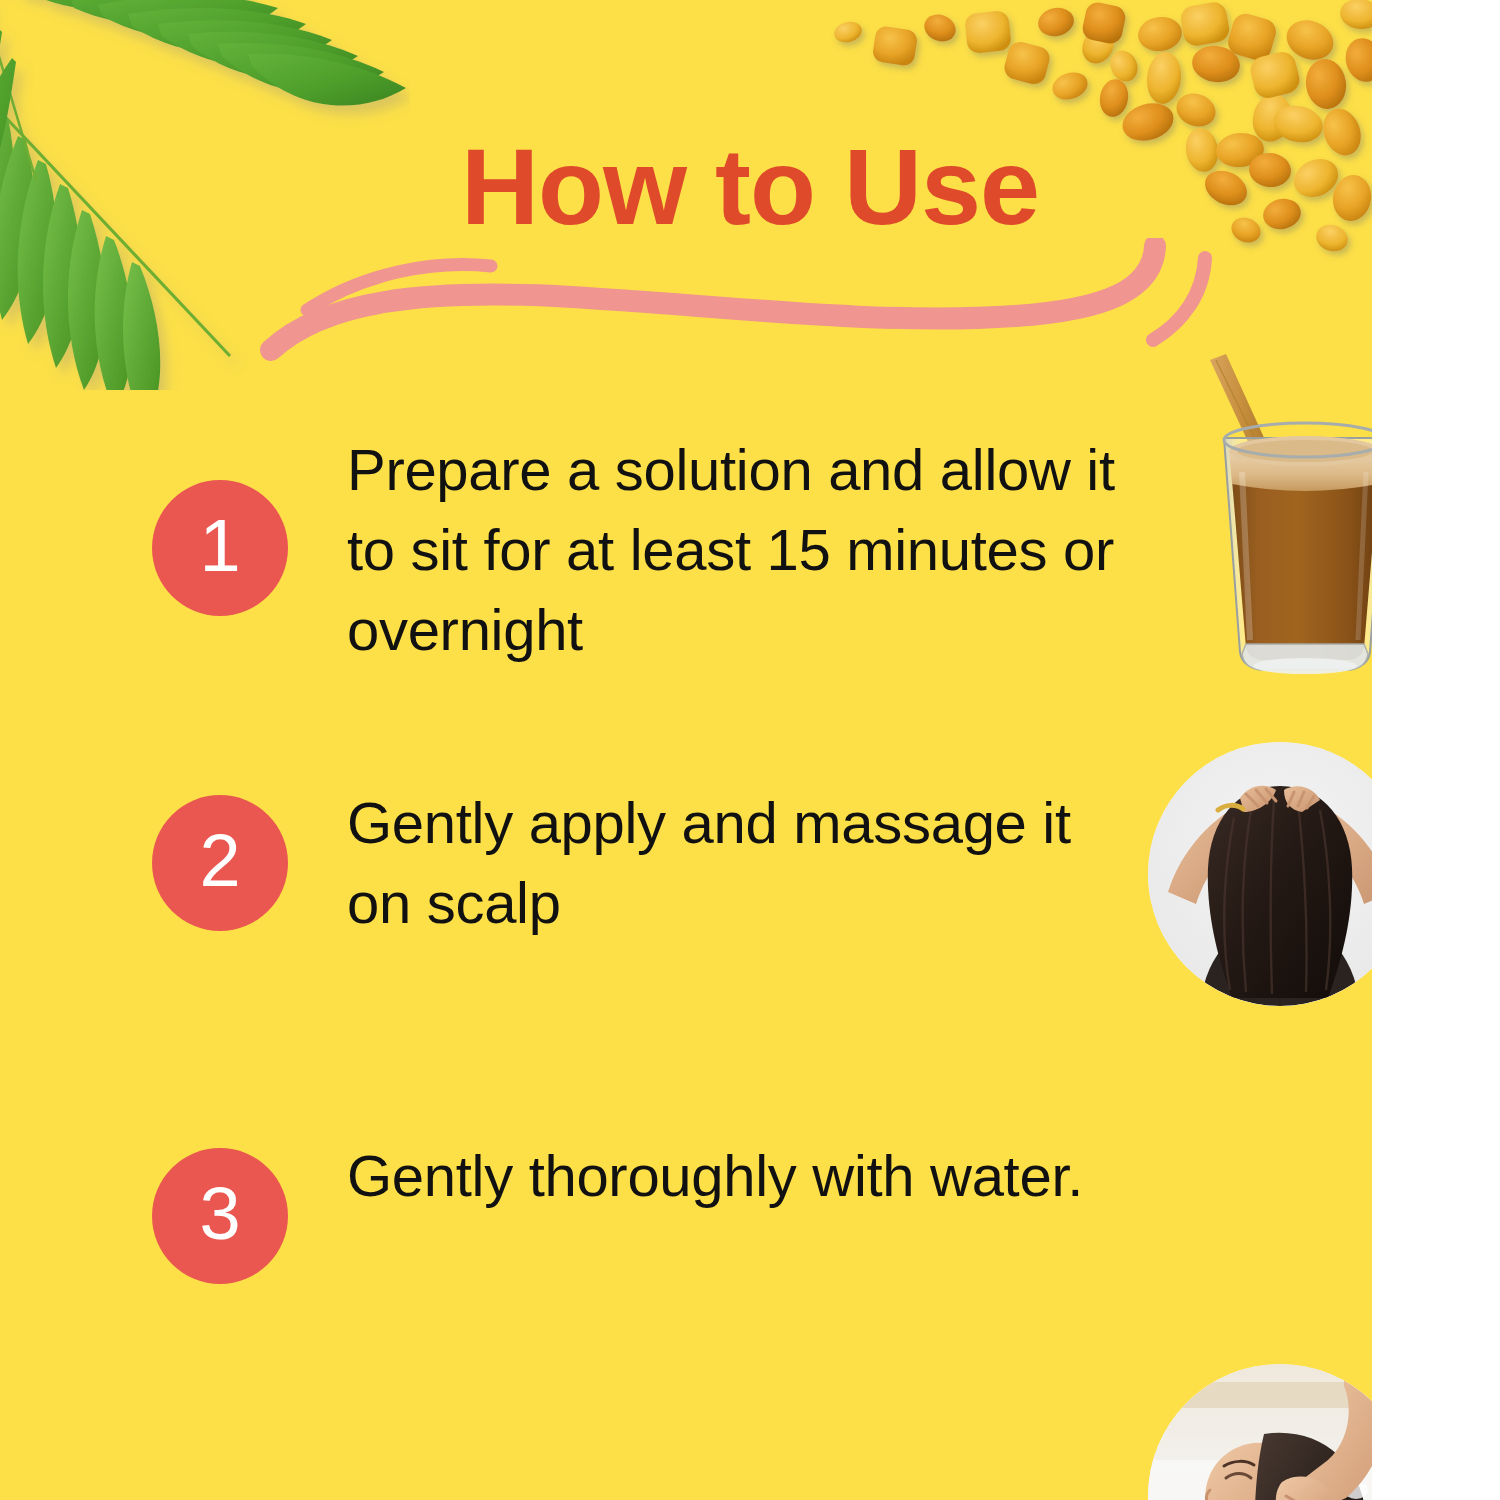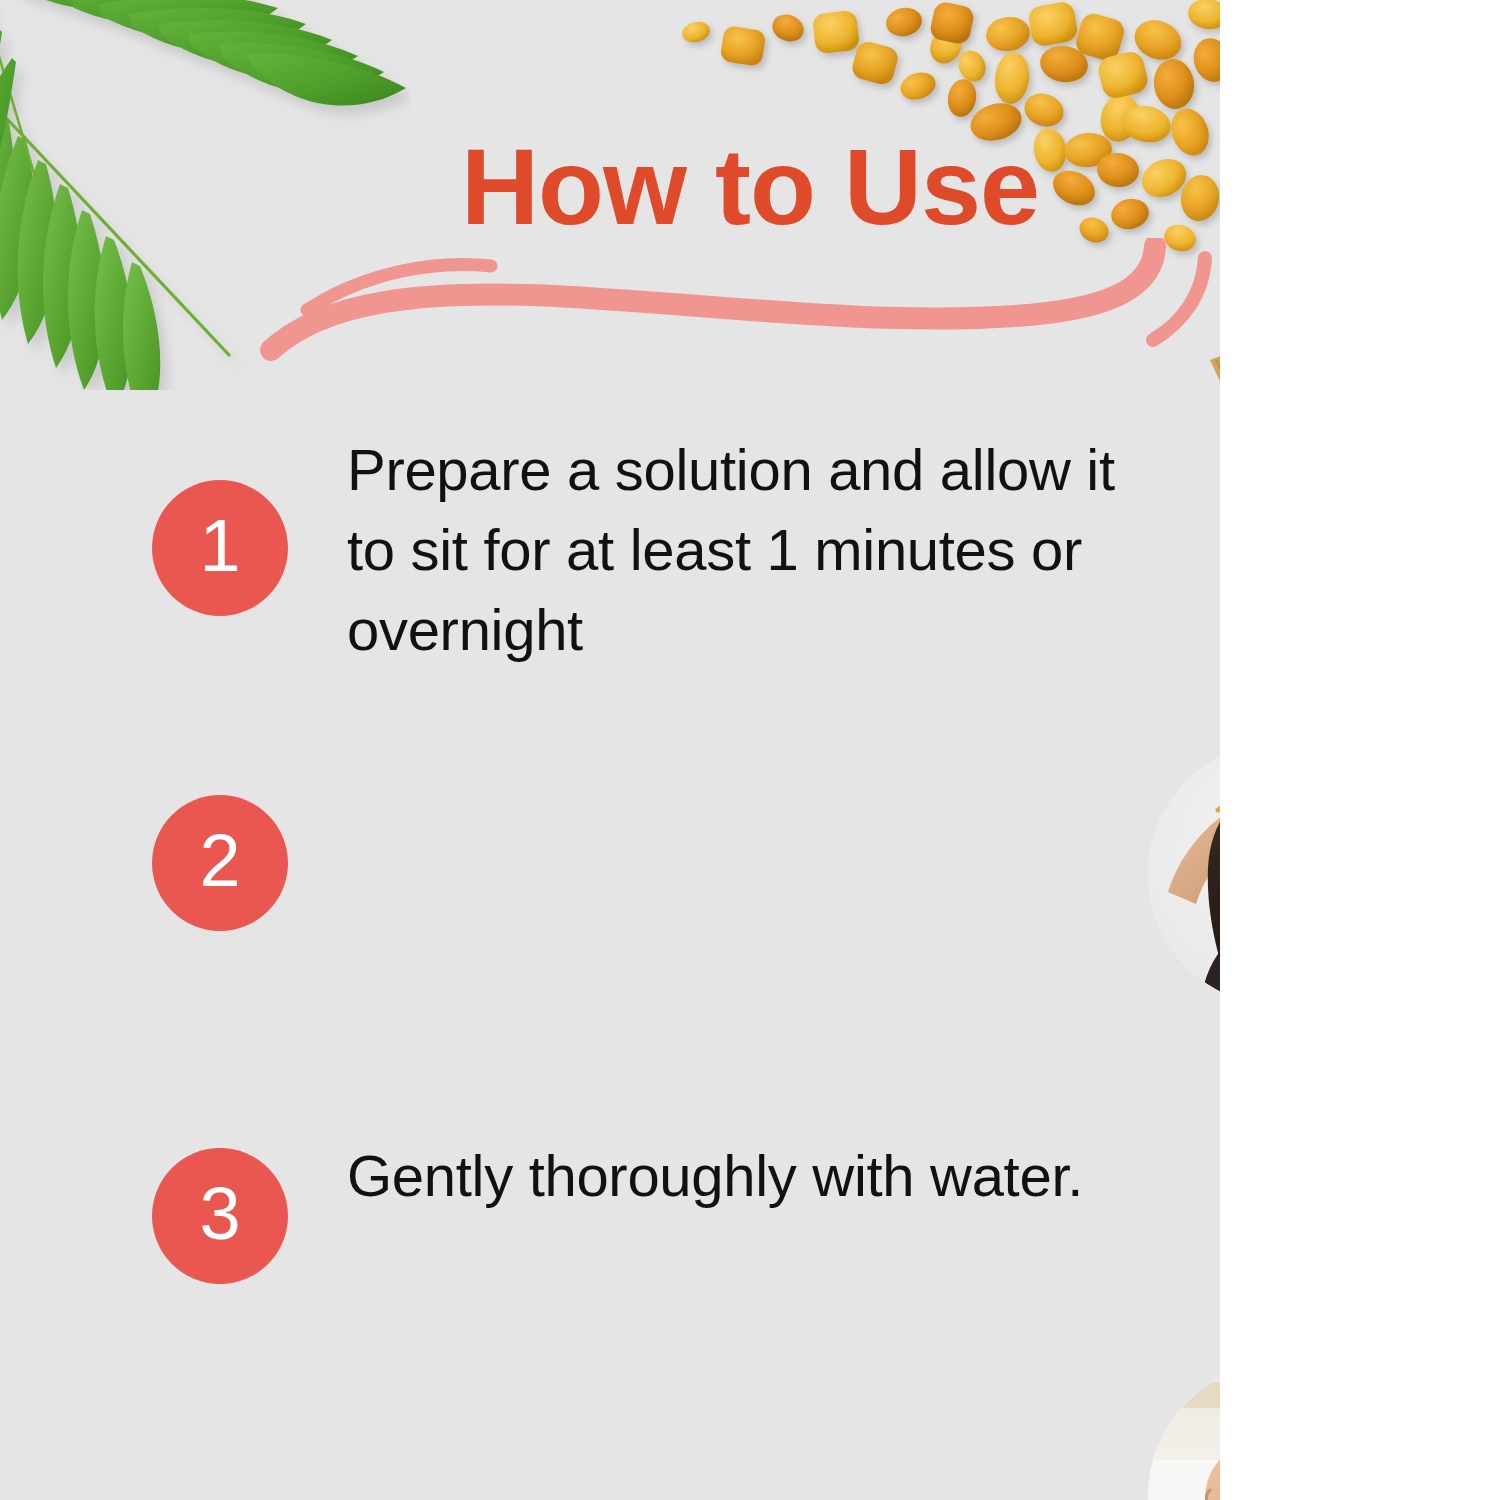--- a/index.html
+++ b/index.html
@@ -6,23 +6,23 @@
   html, body {
     margin: 0;
     padding: 0;
     background: #ffffff;
   }
   body {
     font-family: "Liberation Sans", sans-serif;
   }
   #poster {
     position: relative;
-    width: 1220px;
+    width: 1372px;
     height: 1500px;
-    background: #e5e5e5;
+    background: #fde047;
     overflow: hidden;
   }
 
   
   .corner-art {
     position: absolute;
     pointer-events: none;
   }
   #palm-decoration {
     left: -20px;
@@ -285,27 +285,28 @@
 
     <path d="M898 102 C 928 84, 948 56, 950 20" fill="none" stroke="#F09590" stroke-width="14" stroke-linecap="round"></path>
   </svg>
 
   <div id="steps-list">
 
     <div class="step-row" id="step-row-1">
       <div class="step-badge">
         <span class="step-number">1</span>
       </div>
-      <div class="step-text">Prepare a solution and allow it to sit for at least 1 minutes or overnight</div>
+      <div class="step-text">Prepare a solution and allow it to sit for at least 15 minutes or overnight</div>
     </div>
 
     <div class="step-row" id="step-row-2">
       <div class="step-badge">
         <span class="step-number">2</span>
       </div>
+      <div class="step-text">Gently apply and massage it on scalp</div>
     </div>
 
     <div class="step-row" id="step-row-3">
       <div class="step-badge">
         <span class="step-number">3</span>
       </div>
       <div class="step-text">Gently thoroughly with water.</div>
     </div>
   </div>
 

